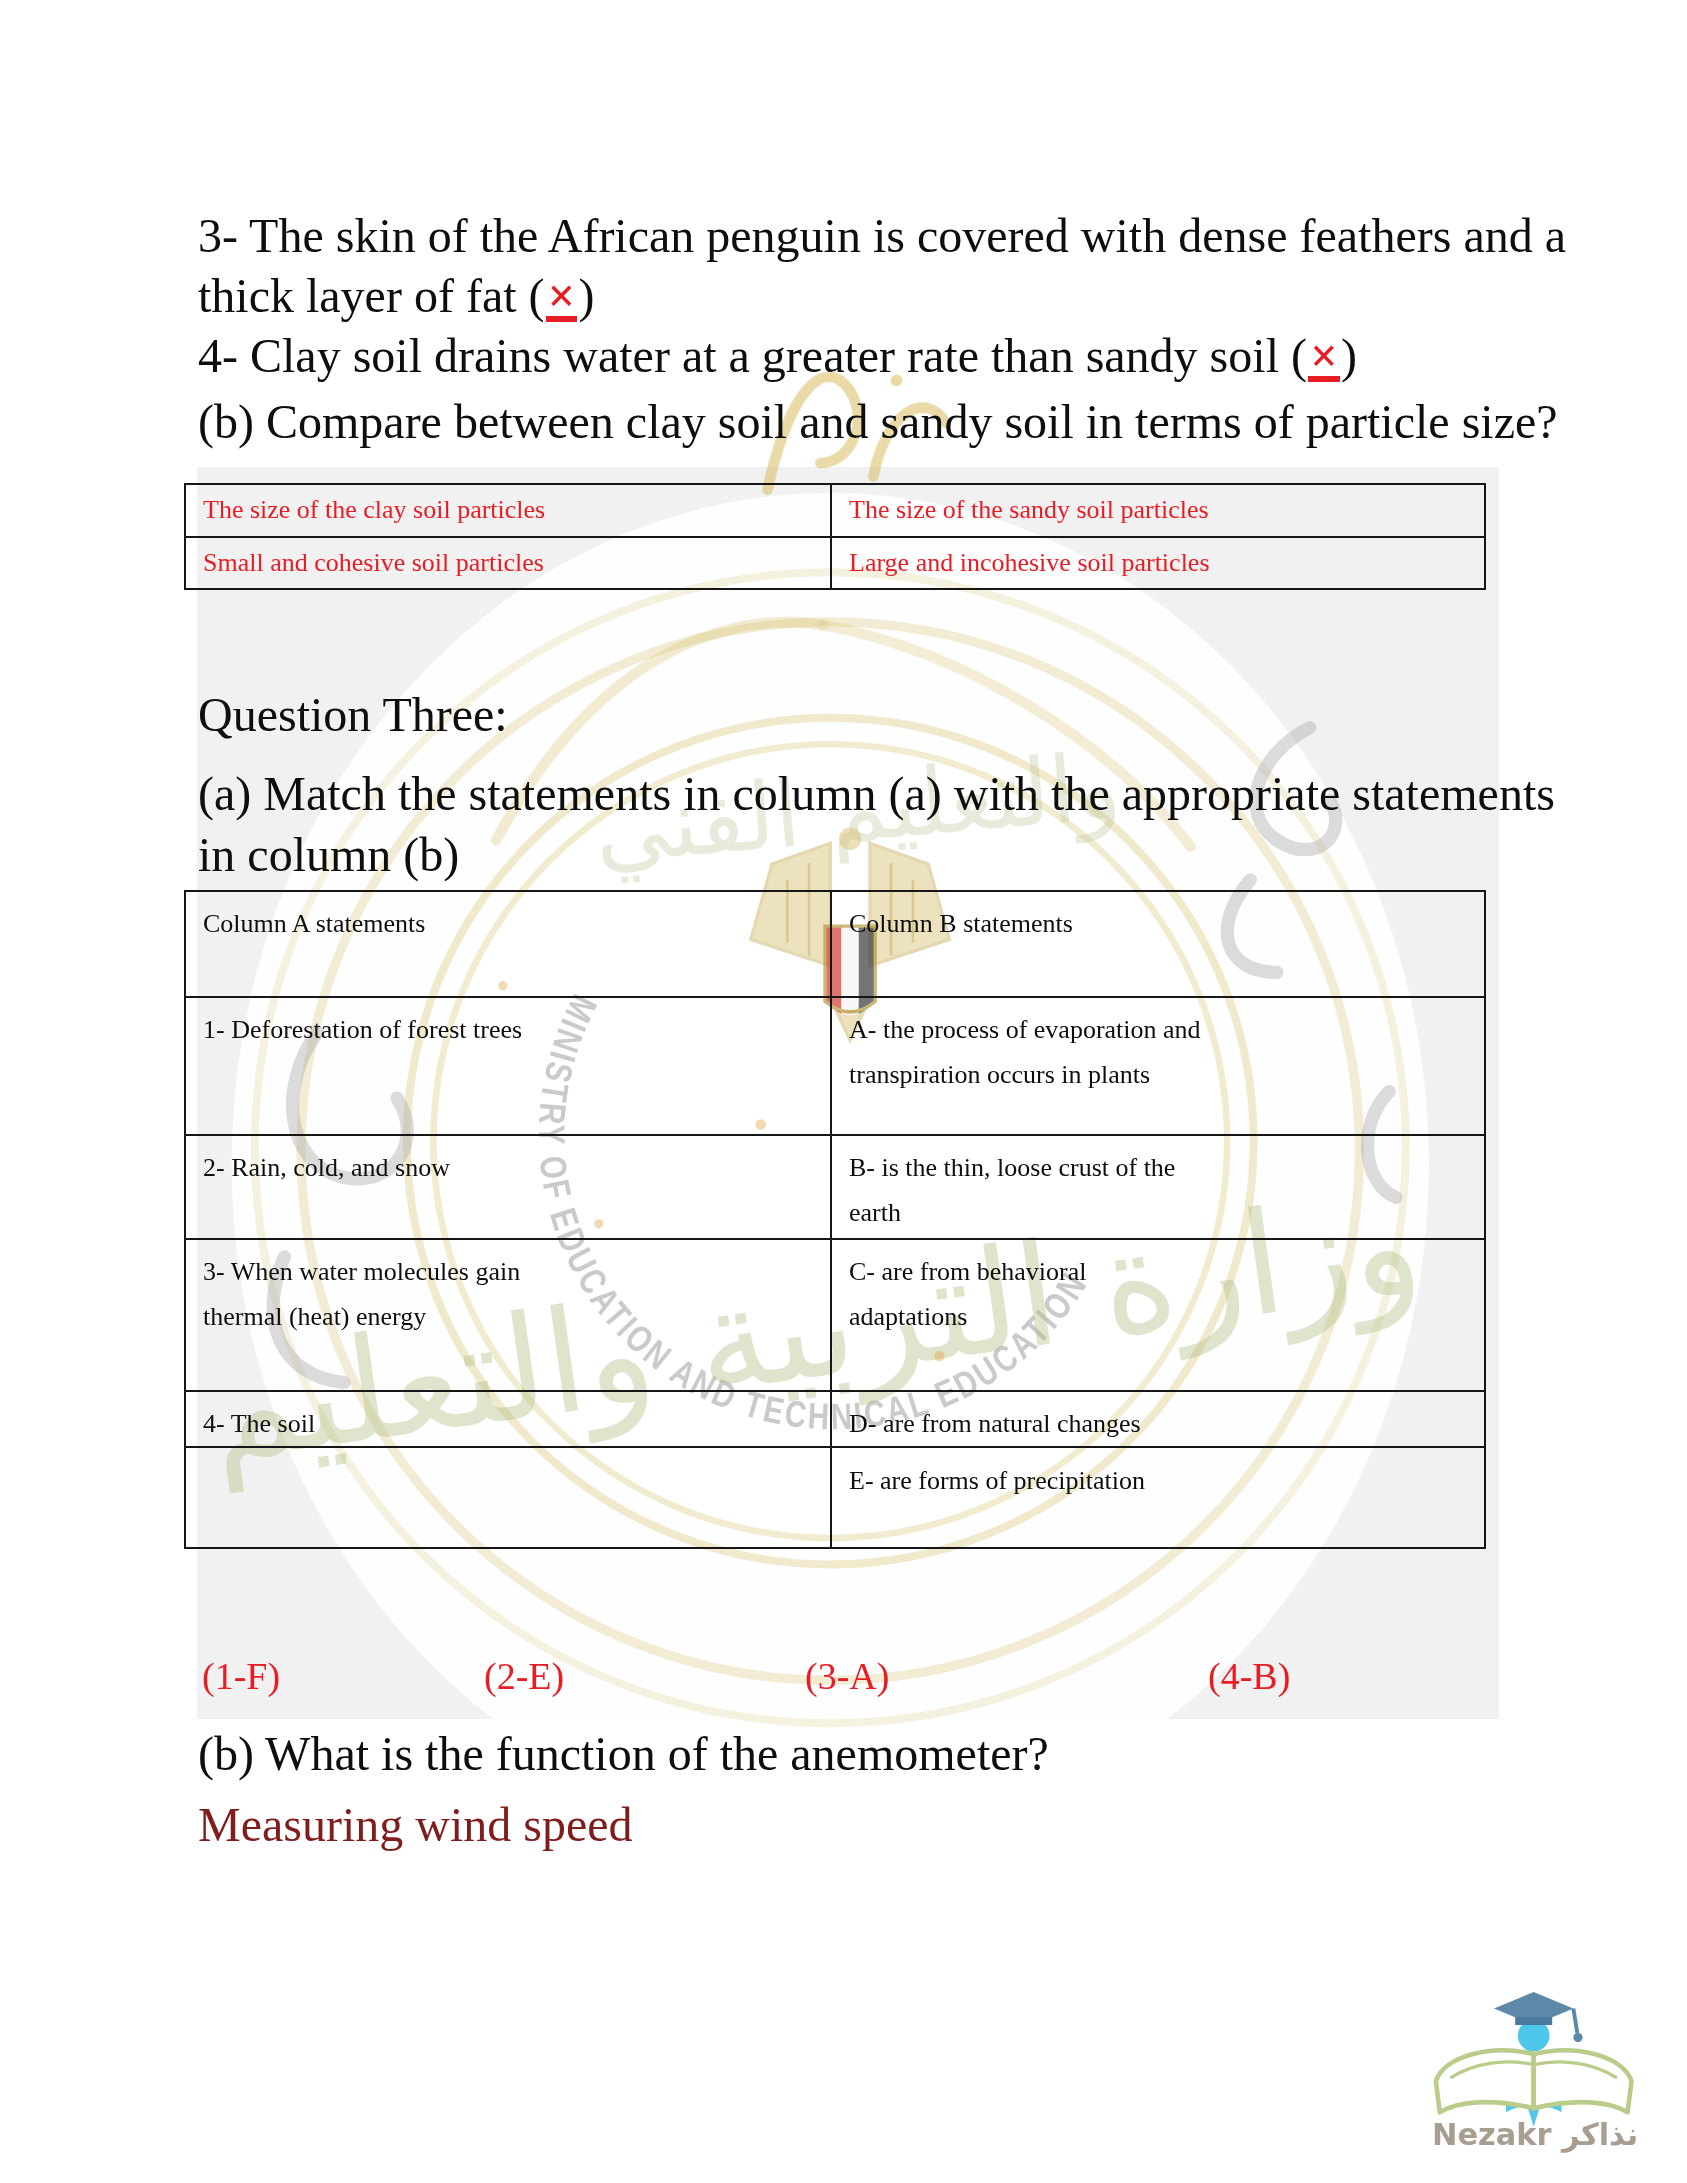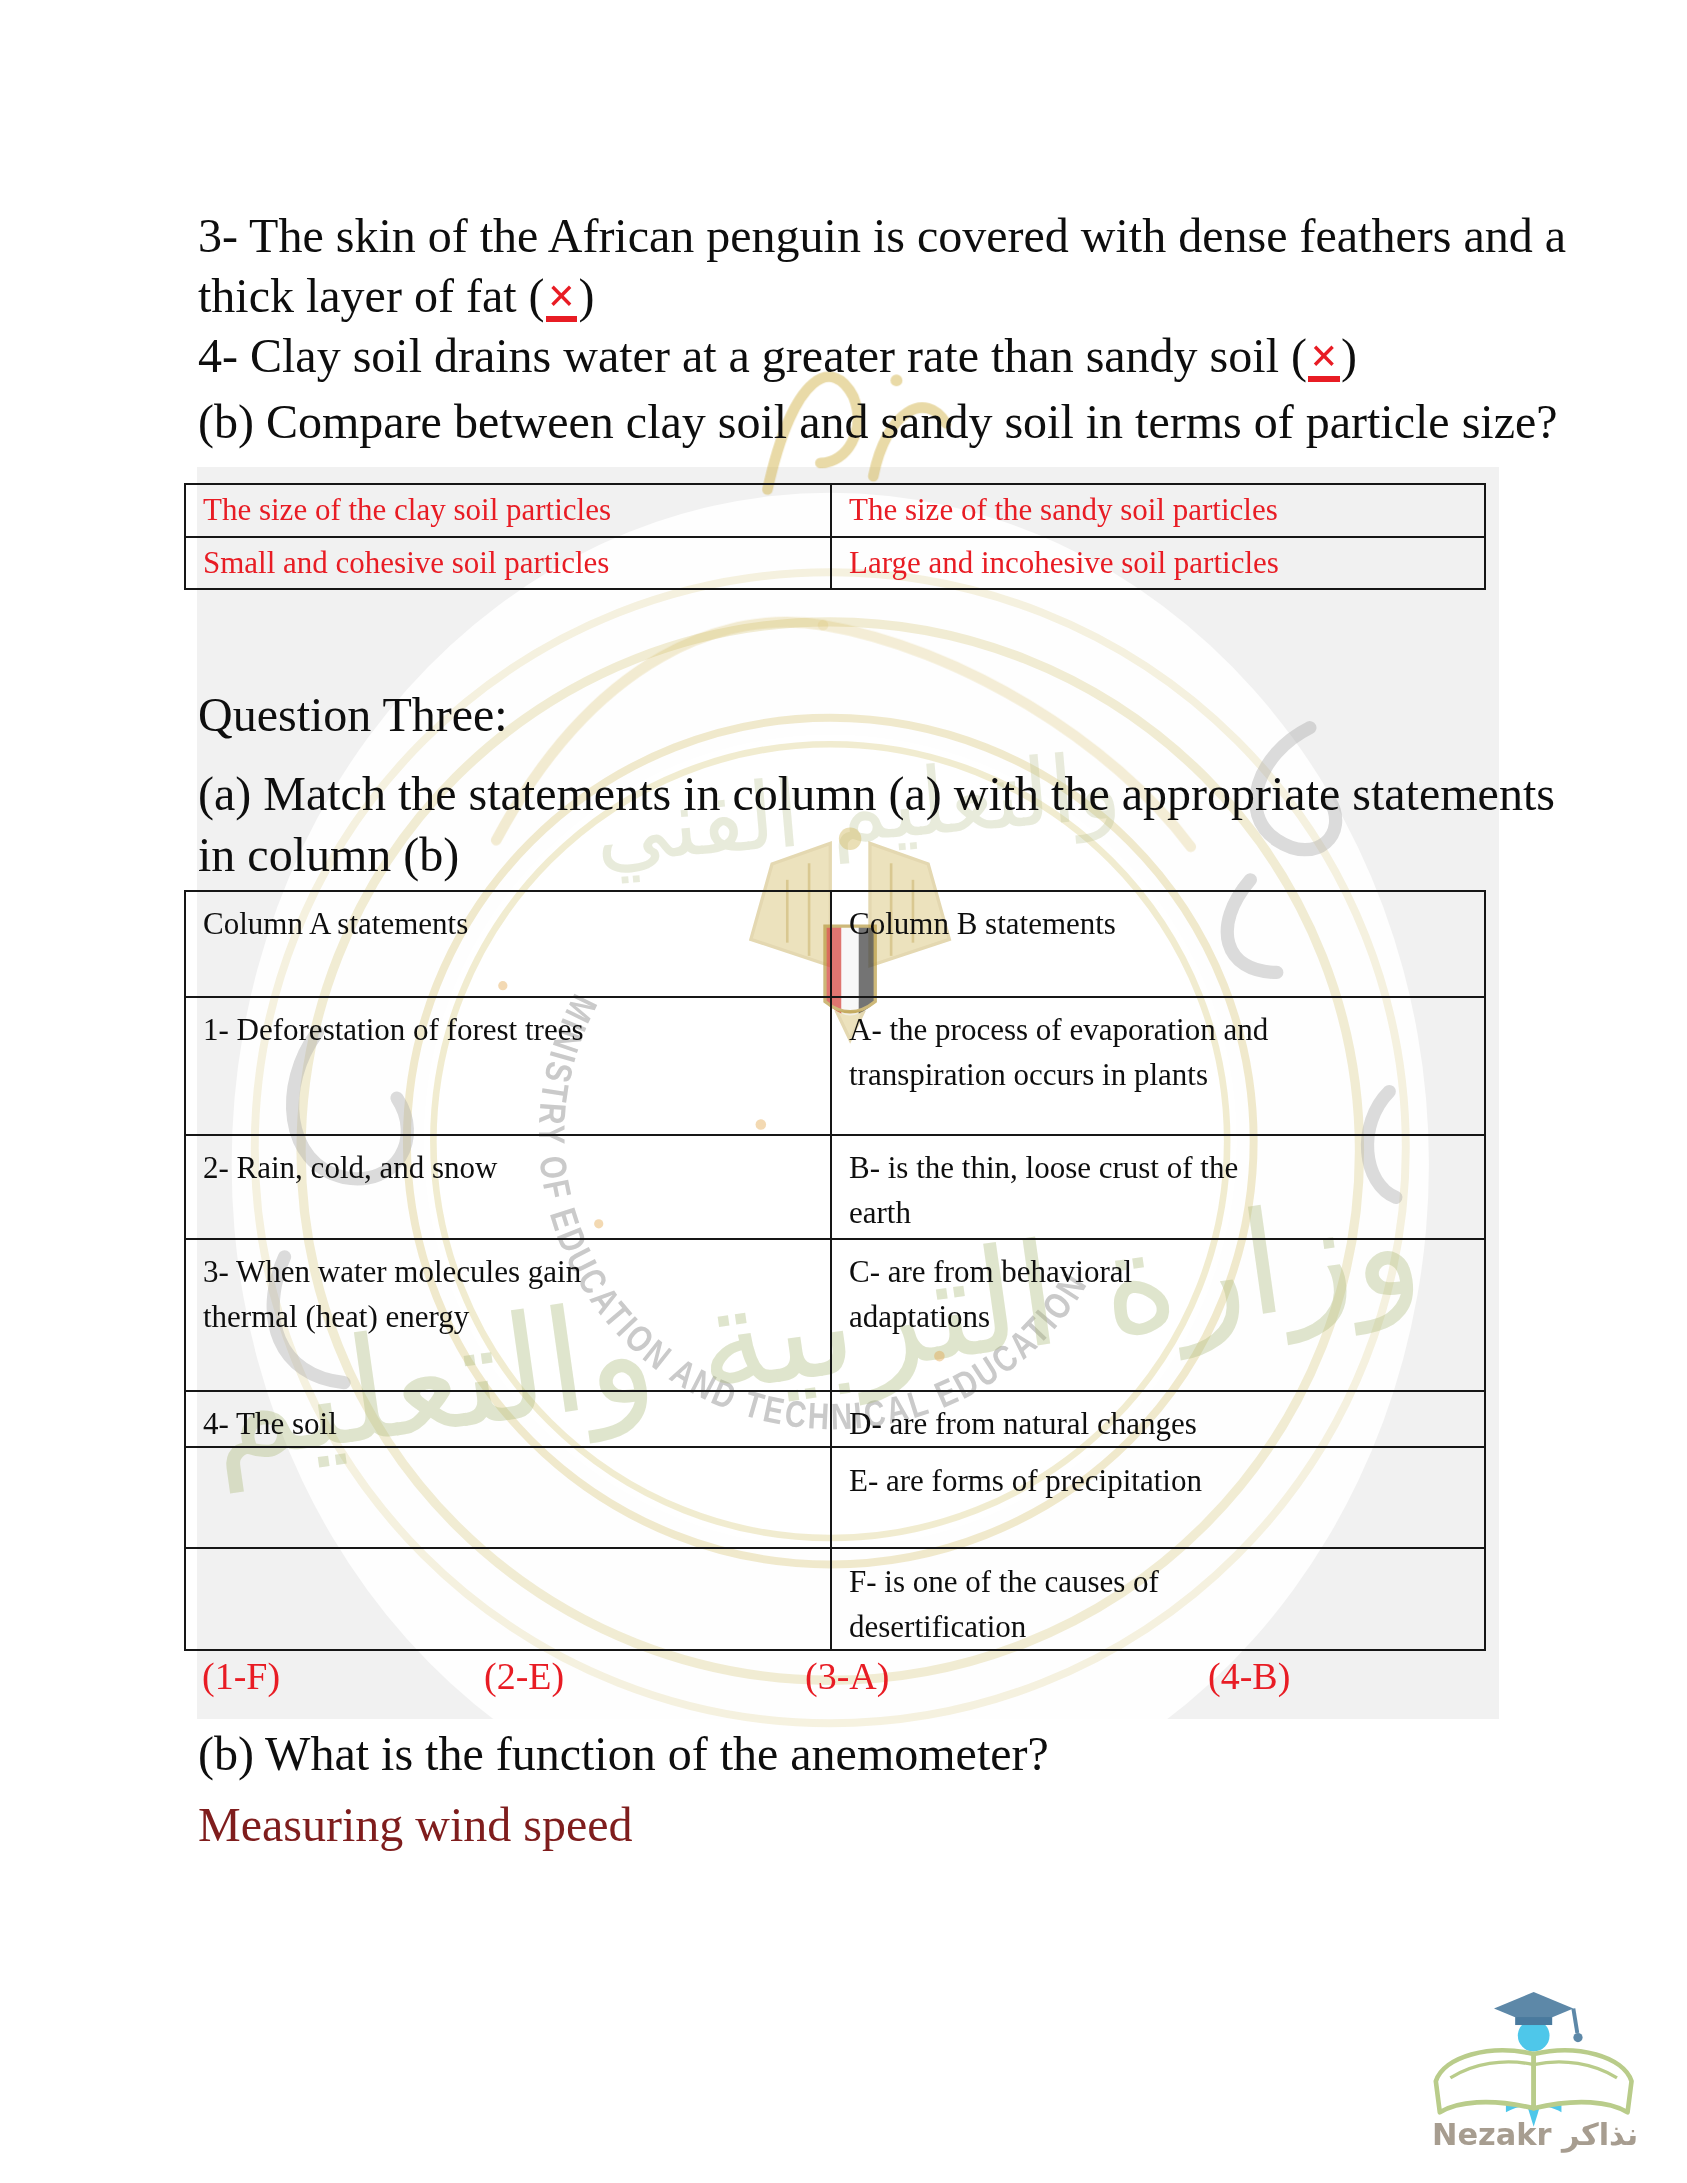--- a/index.html
+++ b/index.html
@@ -29,21 +29,21 @@
     border-bottom:6px solid #e81c24;
     padding:0 2px 1.3px 2px;margin:0 1.3px;
     line-height:38px;
   }
   .red{color:#7f1d1d;}
 
   table{border-collapse:collapse;position:absolute;table-layout:fixed;}
   td{
     border:2px solid #161616;
     vertical-align:top;
-    font-size:31px;line-height:45px;
+    font-size:26px;line-height:45px;
     padding:9.3px 6.6px 0 17px;
     background:transparent;
   }
   .t1{left:184px;top:483px;width:1301px;}
   .t1 col.ca{width:646px;} .t1 col.cb{width:654px;}
   .t1 td{color:#e81c24;padding-top:3.3px;line-height:44px;}
   .t1 tr.h1{height:53px;} .t1 tr.h2{height:52px;}
 
   .t2{left:184px;top:890px;width:1301px;}
   .t2 col.ca{width:646px;} .t2 col.cb{width:654px;}
@@ -232,29 +232,20 @@
               <div>D- are from natural changes</div>
             </td>
       </tr>
       <tr class="r4">
         <td>
               <div></div>
             </td>
         <td>
               <div>E- are forms of precipitation</div>
             </td>
-      </tr>
-      <tr class="r5">
-        <td>
-              <div></div>
-            </td>
-        <td>
-          <div>F- is one of the causes of</div>
-          <div>desertification</div>
-        </td>
       </tr>
     </tbody>
       </table>
 
     <div class="answers">
       <span class="ans1">(1-F)</span>
       <span class="ans2">(2-E)</span>
       <span class="ans3">(3-A)</span>
       <span class="ans4">(4-B)</span>
     </div>

